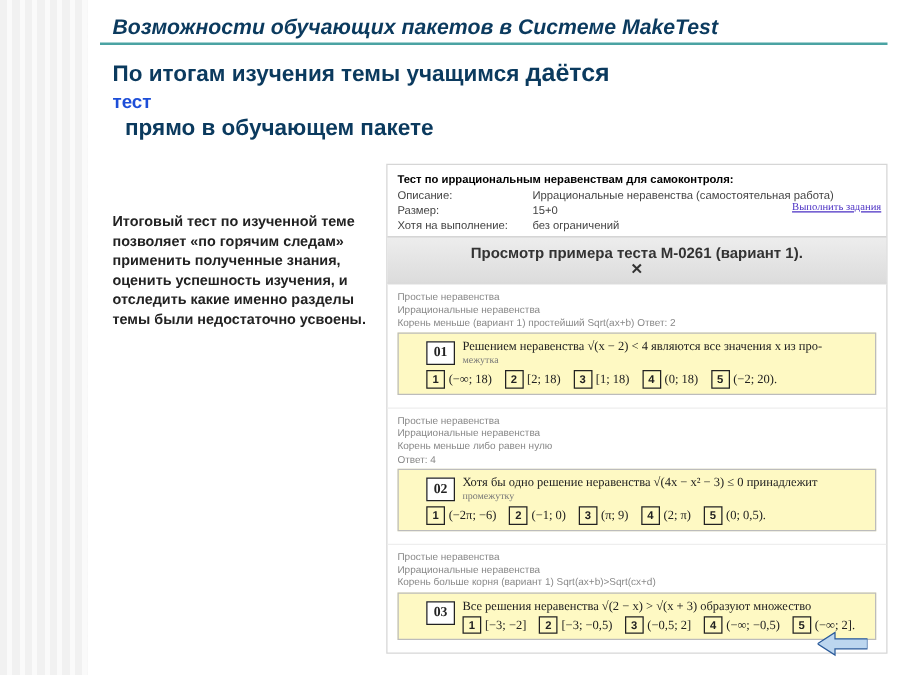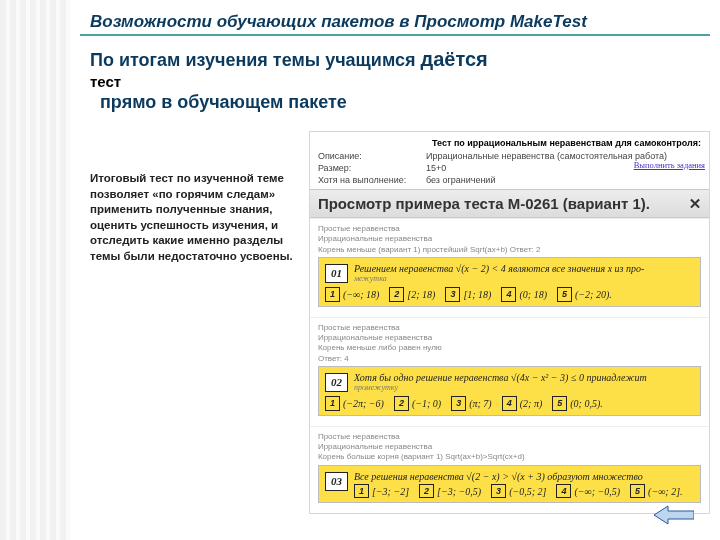--- a/index.html
+++ b/index.html
@@ -2,51 +2,51 @@
 <html><head>
 <meta charset="utf-8">
 <style>
   html,body{margin:0;padding:0;width:720px;height:540px;overflow:hidden;font-family:Arial,Helvetica,sans-serif;background:#fff;}
   .bg-strip{position:absolute;left:0;top:0;width:70px;height:540px;background:repeating-linear-gradient(90deg,#e8e8e8 0 6px,#f7f7f7 6px 10px),repeating-linear-gradient(0deg,rgba(0,0,0,0.03) 0 2px,transparent 2px 10px);opacity:.6;}
   .slide{position:absolute;left:80px;top:12px;width:630px;height:520px;}
   .title{font-size:17px;font-style:italic;font-weight:bold;color:#0b3a5e;border-bottom:2px solid #4aa3a3;padding-bottom:2px;padding-left:10px;}
   .subtitle-block{margin-top:12px;color:#0b3a5e;font-weight:bold;padding-left:10px;}
   .line1{font-size:18px;display:inline;}
   .line1 .small{font-size:20px;font-weight:bold;}
-  .line-test{font-size:15px;color:#000000;font-weight:bold;margin-top:2px;}
+  .line-test{font-size:15px;color:#1d4ed8;font-weight:bold;margin-top:2px;}
   .line2{font-size:18px;margin-top:2px;padding-left:10px;}
   .body-row{margin-top:18px;display:flex;gap:10px;}
   .desc{width:212px;font-size:11.5px;line-height:1.35;font-weight:bold;color:#222;padding-top:40px;padding-left:10px;}
   .app{width:405px;background:#fff;border:1px solid #d6d6d6;font-size:9px;color:#333;}
   .app-hdr{padding:6px 8px 2px;}
-  .app-hdr b{display:block;margin-bottom:3px;font-size:9px;color:#000;text-align:right;}
+  .app-hdr b{display:block;margin-bottom:3px;font-size:9px;color:#000;}
   .meta-row{display:flex;gap:16px;margin-bottom:2px;color:#444;}
   .meta-row span:first-child{width:92px;}
   .link{color:#4a2fc3;position:absolute;right:5px;top:148px;text-decoration:underline;font-size:8.5px;font-family:Liberation Serif, serif;}
-  .bar{background:linear-gradient(#ededed,#dcdcdc);border-top:1px solid #c8c8c8;border-bottom:1px solid #c8c8c8;padding:5px 8px;display:flex;justify-content:space-between;align-items:center;font-size:15px;font-weight:bold;color:#333;}
+  .bar{background:linear-gradient(#ededed,#dcdcdc);border-top:1px solid #c8c8c8;border-bottom:1px solid #c8c8c8;padding:5px 8px;display:flex;justify-content:space-between;align-items:center;font-size:12px;font-weight:bold;color:#333;flex-direction:column;}
   .bar .x{width:12px;height:12px;display:inline-flex;align-items:center;justify-content:center;font-weight:bold;}
   .q{border-top:1px solid #eee;padding:5px 8px 6px;}
   .tags{color:#888;font-size:8px;line-height:1.3;}
   .qnum{display:inline-block;border:1.5px solid #222;font-weight:bold;font-size:11px;padding:1px 5px;margin:2px 4px 2px 0;background:#fff;}
-  .stem-box{border:1px solid #bcbcbc;background:#fde047;padding:4px 6px;margin:2px 0 4px;font-family:'Times New Roman',serif;font-size:10px;color:#222;position:relative;line-height:1.35;font-style:italic;}
+  .stem-box{border:1px solid #bcbcbc;background:#fef9c3;padding:4px 22px;margin:2px 0 4px;font-family:'Times New Roman',serif;font-size:10px;color:#222;position:relative;line-height:1.35;}
   .stem-box .qnum{float:left;margin-right:6px;}
   .sub{font-size:8px;color:#777;margin:-2px 0 3px 2px;}
   .opts{display:flex;gap:10px;font-family:'Times New Roman',serif;font-size:10px;color:#222;flex-wrap:nowrap;align-items:center;}
   .opt{display:flex;align-items:center;gap:3px;white-space:nowrap;}
   .k{display:inline-block;border:1.2px solid #222;font-size:9px;font-weight:bold;padding:0 4px;font-family:Arial;}
   .nav-arrow{position:absolute;right:16px;bottom:6px;width:40px;height:22px;cursor:pointer;}
   .nav-arrow svg{width:40px;height:22px;}
 </style>
 </head>
 <body>
 
 <div class="bg-strip"></div>
 
 <div class="slide">
-  <div class="title">Возможности обучающих пакетов в Просмотр MakeTest</div>
+  <div class="title">Возможности обучающих пакетов в Системе MakeTest</div>
 
   <div class="subtitle-block">
     <span class="line1">
       <span>По итогам изучения темы учащимся</span>
       <span class="small">даётся</span>
     </span>
     <div class="line-test">тест</div>
     <div class="line2">прямо в обучающем пакете</div>
   </div>
 
@@ -107,21 +107,21 @@
                 <span class="opt">
                   <span class="k">1</span>
                   <span>(−2π; −6)</span>
                 </span>
                 <span class="opt">
                   <span class="k">2</span>
                   <span>(−1; 0)</span>
                 </span>
                 <span class="opt">
                   <span class="k">3</span>
-                  <span>(π; 7)</span>
+                  <span>(π; 9)</span>
                 </span>
                 <span class="opt">
                   <span class="k">4</span>
                   <span>(2; π)</span>
                 </span>
                 <span class="opt">
                   <span class="k">5</span>
                   <span>(0; 0,5).</span>
                 </span>
               </div></div>

